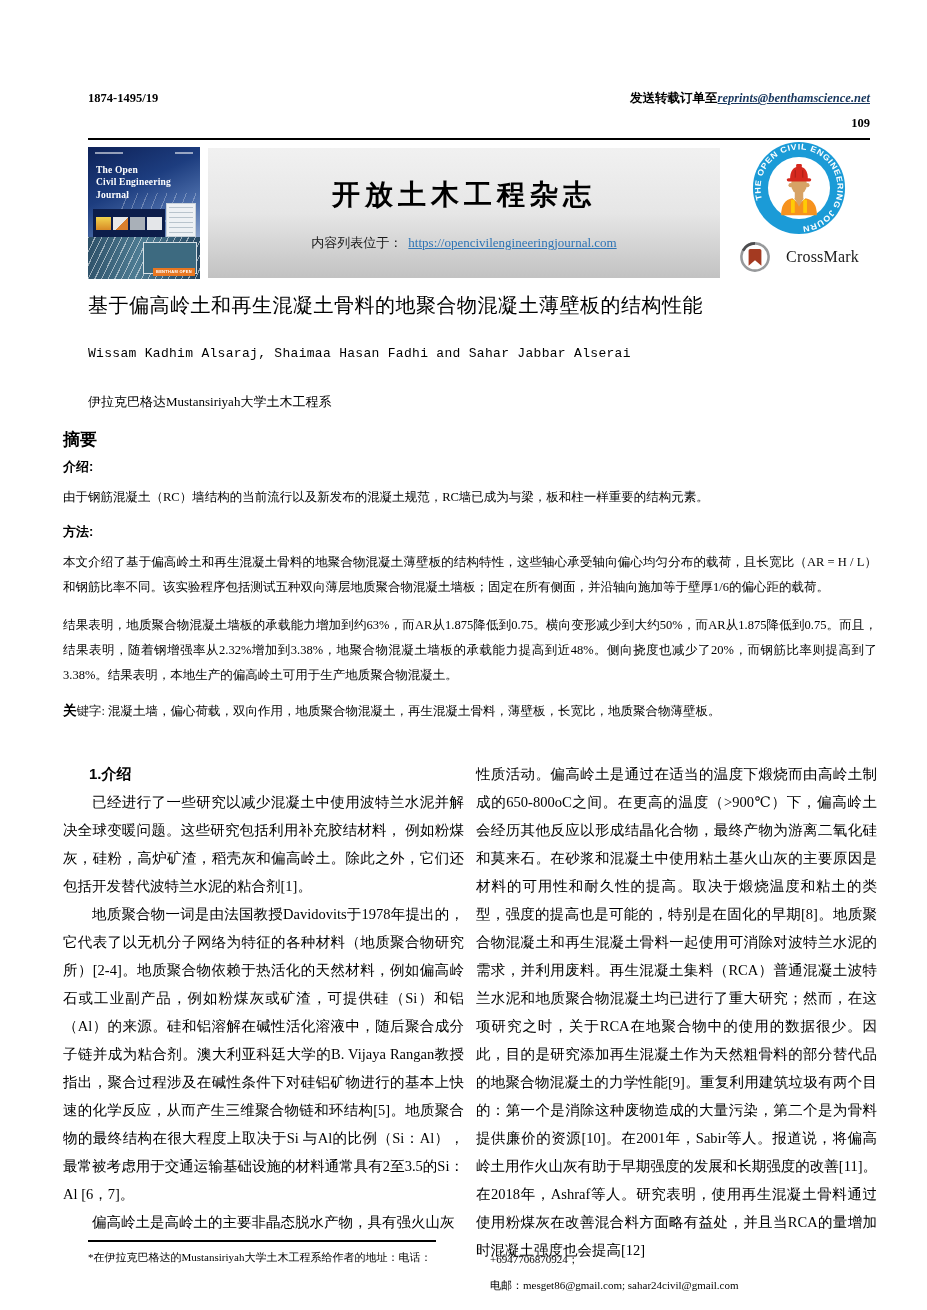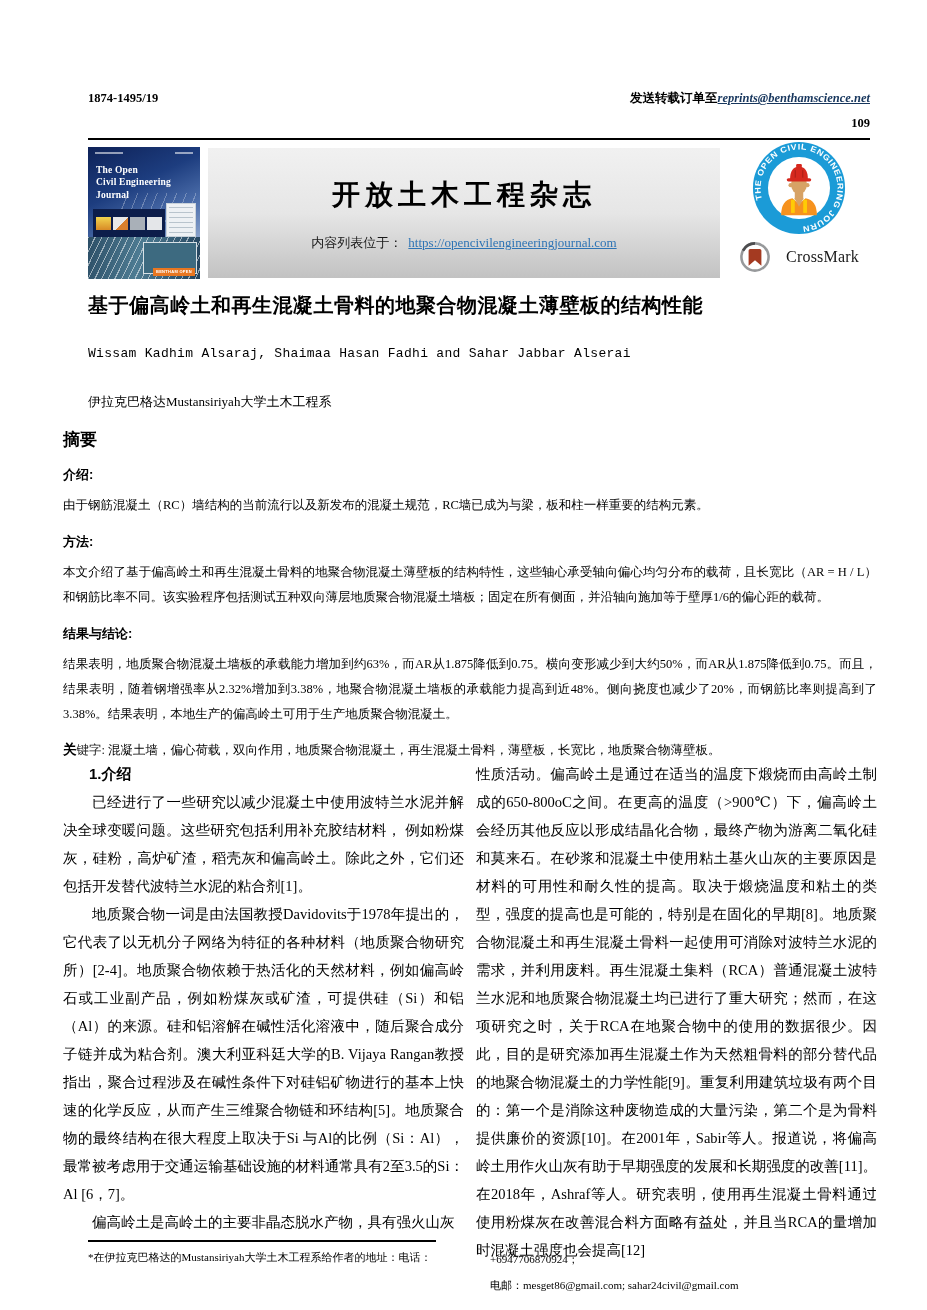--- a/index.html
+++ b/index.html
@@ -57,28 +57,28 @@
   .contents-line { margin-top:20px; font-size:13px; color:#1a1a1a; }
   .contents-line .lnk { color:#2e74b5; text-decoration:underline; margin-left:6px; }
 
   .logos { width:142px; flex:none; display:flex; flex-direction:column; align-items:center; }
   .ojlogo { width:94px; height:94px; margin-top:-6px; }
   .crossmark { margin-top:6px; display:flex; align-items:center; gap:15px; }
   .crossmark-label { font-size:16px; color:#1a1a1a; letter-spacing:.2px; }
 
   
   .article-head { position:absolute; top:292px; left:88px; right:57px; }
-  .article-title { font-size:20px; font-weight:bold; letter-spacing:.5px; }
+  .article-title { font-size:20px; font-weight:normal; letter-spacing:.5px; }
   .authors { margin-top:27px; font-size:13px; letter-spacing:.3px; }
   .affiliation { margin-top:32px; font-size:13px; }
 
   
   .abstract { position:absolute; top:428px; left:63px; right:50px; }
   .abstract-heading { font-size:17px; font-weight:bold; }
-  .abs-label { font-size:13px; font-weight:bold; margin-top:15px; }
+  .abs-label { font-size:13px; font-weight:bold; margin-top:7px; }
   .abs-text { font-size:12.5px; line-height:25px; margin-top:9px; text-align:justify; text-justify:inter-ideograph; }
   .abs-sec { margin-bottom:13px; }
   .keywords { margin-top:14px; font-size:12.5px; }
   .kw-bold { font-size:13.5px; font-weight:bold; font-family:"Liberation Sans",sans-serif; }
   .kw-rest { color:#222; }
 
   
   .columns { position:absolute; top:760px; left:63px; right:50px; display:flex; gap:12px; }
   .col { flex:1 1 0; font-size:14.5px; line-height:28px; text-align:justify; text-justify:inter-ideograph; }
   .body-heading { font-size:15px; font-weight:bold; text-indent:26px; line-height:28px; }
@@ -178,21 +178,20 @@
     <div class="abs-label sans">介绍:</div>
     <div class="abs-text">由于钢筋混凝土（RC）墙结构的当前流行以及新发布的混凝土规范，RC墙已成为与梁，板和柱一样重要的结构元素。</div>
   </div>
 
   <div class="abs-sec">
     <div class="abs-label sans">方法:</div>
     <div class="abs-text">本文介绍了基于偏高岭土和再生混凝土骨料的地聚合物混凝土薄壁板的结构特性，这些轴心承受轴向偏心均匀分布的载荷，且长宽比（AR = H / L）和钢筋比率不同。该实验程序包括测试五种双向薄层地质聚合物混凝土墙板；固定在所有侧面，并沿轴向施加等于壁厚1/6的偏心距的载荷。</div>
   </div>
 
   <div class="abs-sec">
-    <div class="abs-label sans">结果与结论:</div>
     <div class="abs-text">结果表明，地质聚合物混凝土墙板的承载能力增加到约63%，而AR从1.875降低到0.75。横向变形减少到大约50%，而AR从1.875降低到0.75。而且，结果表明，随着钢增强率从2.32%增加到3.38%，地聚合物混凝土墙板的承载能力提高到近48%。侧向挠度也减少了20%，而钢筋比率则提高到了3.38%。结果表明，本地生产的偏高岭土可用于生产地质聚合物混凝土。</div>
   </div>
 
   <div class="keywords">
     <span class="kw-bold">关</span><span class="kw-rest">键字:</span>
     <span>混凝土墙，偏心荷载，双向作用，地质聚合物混凝土，再生混凝土骨料，薄壁板，长宽比，地质聚合物薄壁板。</span>
   </div>
 </div>
 
 <div class="columns">

